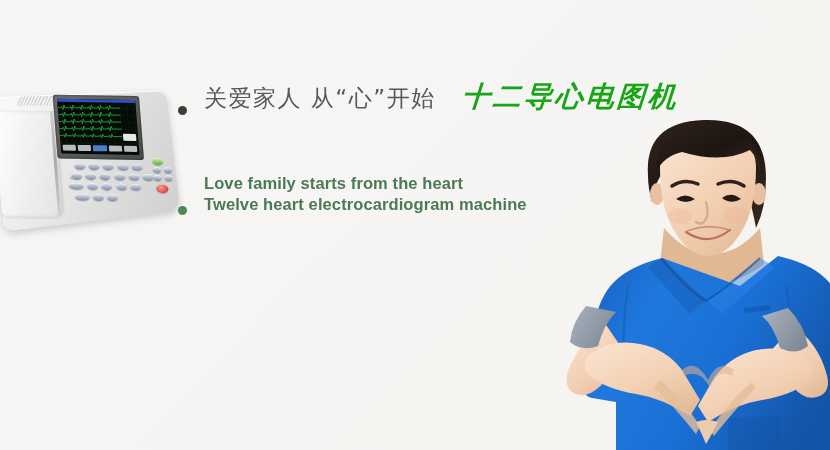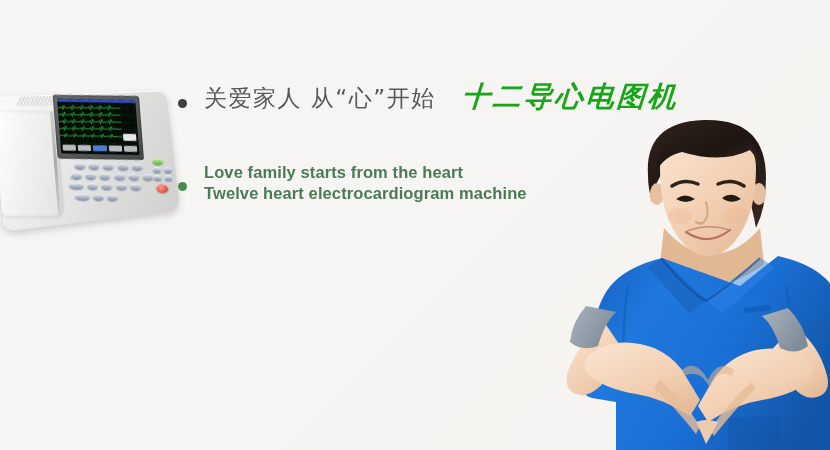--- a/index.html
+++ b/index.html
@@ -9,21 +9,21 @@
     overflow:hidden;
   }
   #banner{
     position:relative;width:830px;height:450px;overflow:hidden;
     background:linear-gradient(135deg,#f7f6f4 0%,#f6f5f3 45%,#f4f3f0 100%);
   }
 
   
   #copy{position:absolute;left:178px;top:80px;width:520px;}
 
-  .line{display:flex;align-items:center;}
+  .line{display:flex;align-items:flex-end;}
   .bullet{
     width:9px;height:9px;border-radius:50%;
     flex:0 0 auto;margin-top:12px;margin-right:17px;
   }
   .bullet.dark{background:#3b3f3a;}
   .bullet.green{background:#4c8a55;}
 
   .headline-row{display:flex;align-items:baseline;white-space:nowrap;}
   #headline-cn{
     font-family:"DejaVu Sans","Liberation Sans",sans-serif;
@@ -31,21 +31,21 @@
     font-weight:400;line-height:34px;
   }
   #headline-green{
     margin-left:26px;
     font-family:"DejaVu Serif","Liberation Serif",serif;
     font-size:28px;font-weight:700;font-style:italic;
     color:#18a618;letter-spacing:3px;line-height:34px;
     transform:skewX(-4deg);
   }
 
-  #subcopy{margin-top:5px;}
+  #subcopy{margin-top:16px;}
   .en-line{
     font-family:"Liberation Sans","DejaVu Sans",sans-serif;
     font-size:16.5px;font-weight:700;color:#4c7a56;
     line-height:21px;letter-spacing:.1px;white-space:nowrap;
   }
 
   
   #device{
     position:absolute;left:2px;top:92px;width:178px;height:140px;
     transform:rotate(-4.5deg);

